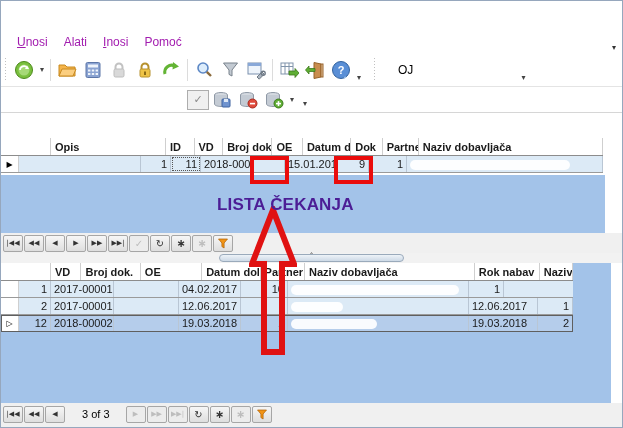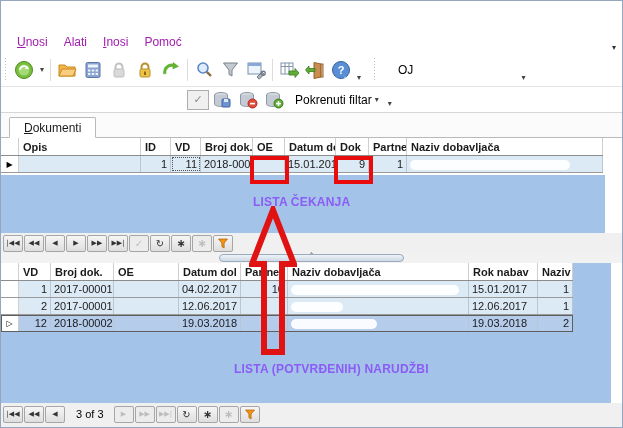--- a/index.html
+++ b/index.html
@@ -37,37 +37,37 @@
   .check-btn { width:22px; height:20px; border:1px solid #adadad; background:#f0f0f0; display:flex; align-items:center; justify-content:center; color:#8a8a8a; font-size:11px; margin-left:186px; }
   .filter-run { margin-left:8px; color:#000; }
 
   
   .tabstrip { position:absolute; left:0; top:112px; width:100%; height:25px; background:#fbfbfb; border-bottom:1px solid #b9b9b9; }
   .tab { position:absolute; left:8px; bottom:-1px; height:21px; padding:0 14px; background:#fff;
          border:1px solid #b9b9b9; border-bottom:1px solid #fff; border-radius:2px 2px 0 0;
          display:flex; align-items:center; font-size:12px; }
 
   
-  .grid-head { display:flex; background:#fff; border-bottom:1px solid #8c8c8c; font-weight:bold; font-size:11px; }
+  .grid-head { display:flex; background:#fff; border-bottom:1px solid #8c8c8c; font-weight:bold; font-size:11px;padding-left:32px; }
   .grid-head .cell { border-right:1px solid #cfcfcf; padding:3px 3px 2px 4px; }
   .row { display:flex; font-size:11px; border-bottom:1px solid #9a9a9a; background:#dceaf6; }
   .row .cell { border-right:1px solid #b9c6d4; padding:2px 3px; }
   .cell { white-space:nowrap; overflow:hidden; }
   .sel { width:18px; background:#fff; border-right:1px solid #cfcfcf; display:flex; align-items:center; justify-content:center; font-size:8px; color:#000; flex:none; }
   .row .sel { background:#fff; }
   .num { text-align:right; }
   .redact { display:inline-block; height:10px; background:rgba(255,255,255,.92); border-radius:5px; vertical-align:middle; }
   .empty-blue { background:#a3c3e9; }
   .navbar { position:absolute; left:0; width:100%; height:20px; background:#f0f0f0; display:flex; align-items:center; padding-left:2px; }
   .nav-btn { width:20px; height:17px; margin-right:1px; border:1px solid #a6a6a6; border-radius:2px;
              background:linear-gradient(#f6f6f6,#dedede); display:flex; align-items:center; justify-content:center;
              font-size:7px; color:#333; font-family:"DejaVu Sans", sans-serif; }
   .nav-btn.dis { color:#bdbdbd; background:#ececec; }
   .nav-btn.star { font-size:11px; font-weight:bold; }
-  .nav-pos { padding:0 10px; font-size:11px; color:#000; }
+  .nav-pos { padding:0 16px; font-size:11px; color:#000; }
 
   
   .g1c0{width:122px;} .g1c1{width:30px;} .g1c2{width:30px;} .g1c3{width:52px;} .g1c4{width:32px;}
   .g1c5{width:51px;} .g1c6{width:33px;} .g1c7{width:38px;} .g1c8{width:196px;}
   
   .g2c0{width:32px;} .g2c1{width:63px;} .g2c2{width:65px;} .g2c3{width:62px;} .g2c4{width:47px;}
   .g2c5{width:181px;} .g2c6{width:69px;} .g2c7{width:35px;}
 
   .panel1 { position:absolute; left:0; top:137px; width:100%; height:115px; background:#fff; }
   .panel1 .blue1 { position:absolute; left:0; top:37px; width:604px; height:58px; }
@@ -77,21 +77,21 @@
   .row.selrow { background:#b5cdeb; outline:1px solid #5f5f5f; outline-offset:-1px; }
   .focus-cell { outline:1px dotted #555; outline-offset:-2px; }
 
   
   .splitter { position:absolute; left:0; top:252px; width:100%; height:10px; background:#f2f2f2; }
   .split-pill { position:absolute; left:218px; top:1px; width:185px; height:8px; background:linear-gradient(#eef3f8,#cdd9e6);
                 border:1px solid #9aaabb; border-radius:4px; display:flex; align-items:center; justify-content:center; }
   .split-chev { font-size:8px; line-height:6px; color:#333; font-family:"DejaVu Sans", sans-serif; }
 
   
-  .red-label { position:absolute; color:#8b5cf6; font-weight:bold; font-size:12px; z-index:60; letter-spacing:.2px;margin-left:36px; }
+  .red-label { position:absolute; color:#4c1d95; font-weight:bold; font-size:17px; z-index:60; letter-spacing:.2px; }
   .red-box { position:absolute; border:4px solid #ea0c0c; z-index:55; }
   .red-arrow { position:absolute; z-index:58; }
 
   .bottom-strip { position:absolute; left:0; top:424px; width:100%; height:4px; background:#f0f0f0; }
 </style>
 </head>
 <body>
 
 <div class="window">
 
@@ -225,30 +225,24 @@
     </div>
     <div class="tb-btn">
       <svg width="20" height="18" viewBox="0 0 20 18">
         <ellipse cx="9" cy="4" rx="6.5" ry="2.5" fill="#d4d9e0" stroke="#8f99a6"></ellipse>
         <path d="M2.5 4v9c0 1.4 2.9 2.5 6.5 2.5s6.5-1.1 6.5-2.5V4" fill="#c4cbd4" stroke="#8f99a6"></path>
         <circle cx="14.5" cy="12.5" r="4.5" fill="#5fae34" stroke="#3c7a1c"></circle>
         <rect x="12" y="11.8" width="5" height="1.6" fill="#fff"></rect>
         <rect x="13.7" y="10.1" width="1.6" height="5" fill="#fff"></rect>
       </svg>
     </div>
-    <span class="filter-run">Pokrenuti filtar</span>
     <span class="dd-arrow">▾</span>
     <span class="dd-arrow low" style="margin-left:6px;">▾</span>
   </div>
 
-  <div class="tabstrip">
-    <div class="tab">
-      <span><span class="accel">D</span><span>okumenti</span></span>
-    </div>
-  </div>
 
   <div class="panel1">
     <div class="grid-head" style="width:602px;">
       <div class="sel"></div>
       <div class="cell g1c0">Opis</div>
       <div class="cell g1c1">ID</div>
       <div class="cell g1c2">VD</div>
       <div class="cell g1c3">Broj dok.</div>
       <div class="cell g1c4">OE</div>
       <div class="cell g1c5">Datum dol</div>
@@ -309,21 +303,20 @@
         <div class="cell g2c7">Naziv</div>
       </div>
       <div class="row">
         <div class="sel"></div>
         <div class="cell g2c0 num">1</div>
         <div class="cell g2c1">2017-00001</div>
         <div class="cell g2c2"></div>
         <div class="cell g2c3">04.02.2017</div>
         <div class="cell g2c4 num">10</div>
         <div class="cell g2c5"><span class="redact" style="width:168px;"></span></div>
-        <div class="cell g2c6">15.01.2017</div>
         <div class="cell g2c7 num">1</div>
       </div>
       <div class="row">
         <div class="sel"></div>
         <div class="cell g2c0 num">2</div>
         <div class="cell g2c1">2017-00001</div>
         <div class="cell g2c2"></div>
         <div class="cell g2c3">12.06.2017</div>
         <div class="cell g2c4 num"></div>
         <div class="cell g2c5"><span class="redact" style="width:52px;"></span></div>
@@ -359,18 +352,17 @@
         </svg>
       </div>
     </div>
   </div>
 
   <div class="bottom-strip"></div>
 
   <div class="red-box" style="left:249px; top:155px; width:39px; height:28px;"></div>
   <div class="red-box" style="left:333px; top:155px; width:39px; height:28px;"></div>
   <div class="red-label" style="left:216px; top:194px;">LISTA ČEKANJA</div>
-  <div class="red-label" style="left:197px; top:361px;">LISTA (POTVRĐENIH) NARUDŽBI</div>
   <svg class="red-arrow" style="left:248px; top:205px;" width="48" height="152" viewBox="0 0 48 152">
     <polygon points="24,4 45,58 33,58 33,146 15,146 15,58 3,58" fill="none" stroke="#e01212" stroke-width="6" stroke-linejoin="miter"></polygon>
   </svg>
 
 </div>
 
 </body></html>

